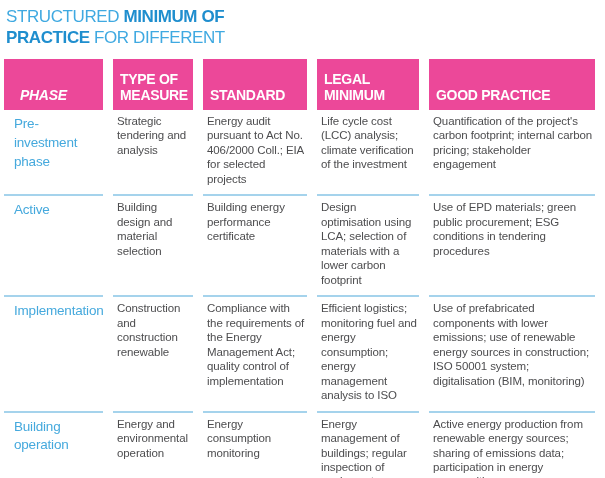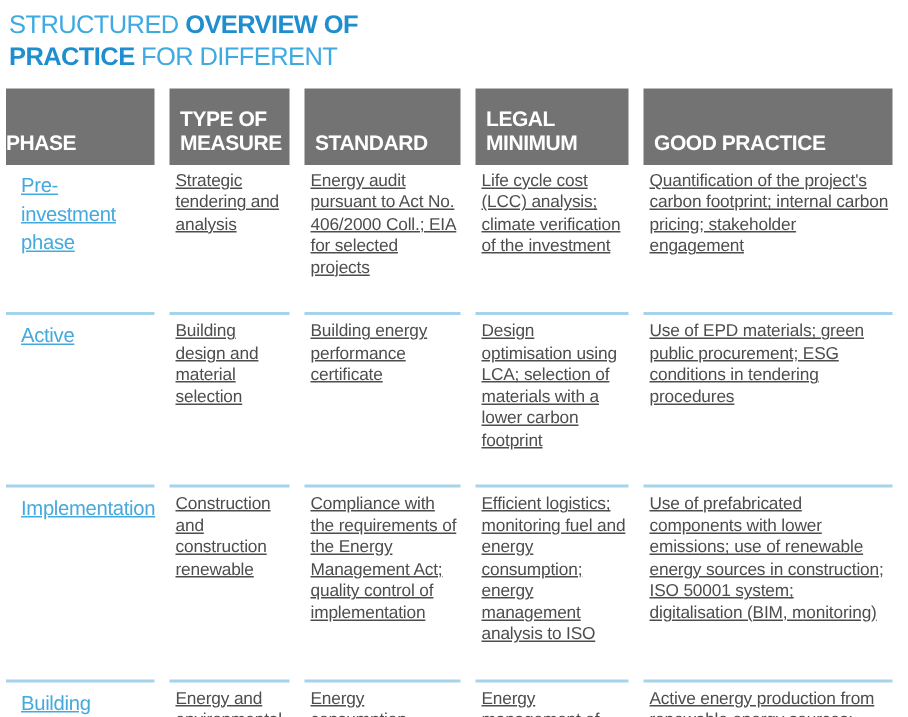--- a/index.html
+++ b/index.html
@@ -28,62 +28,61 @@
   
   .table {
     display: grid;
     grid-template-columns: 99px 80px 104px 102px 166px;
     column-gap: 10px;
     width: 589px;
   }
   .row-group { display: contents; }
 
   .hcell {
-    background: #737373;
+    background: #ec4899;
     color: #ffffff;
     font-weight: 700;
     font-size: 14px;
     letter-spacing: -0.3px;
     line-height: 1.15;
     height: 51px;
     display: flex;
     align-items: flex-end;
     padding: 0 2px 7px 7px;
   }
-  .hcell.c1 { padding-left: 0; }
+  .hcell.c1 { padding-left: 16px; font-style: italic; }
 
   .cell {
     border-bottom: 2px solid #a5d3ec;
-    padding: 4px 2px 22px 4px;
+    padding: 4px 2px 8px 4px;
     font-size: 11.5px;
     letter-spacing: -0.1px;
     line-height: 1.26;
     color: #4d4d4f;
-    text-decoration: underline;
   }
   .cell.p {
     color: #45a9dd;
     font-size: 13.5px;
     letter-spacing: -0.2px;
     line-height: 1.4;
     padding-left: 10px;
     padding-top: 5px;
   }
   .r1 > .cell { min-height: 57px; }
   .r2 > .cell { min-height: 58px; }
   .r3 > .cell { min-height: 74px; }
   .r4 > .cell { min-height: 72px; }
 </style>
 </head>
 <body>
 
 <div class="page">
 
   <div class="title">
-    <span class="t-line"><span>STRUCTURED </span><span class="t-bold">OVERVIEW OF</span><span></span></span>
+    <span class="t-line"><span>STRUCTURED </span><span class="t-bold">MINIMUM OF</span><span></span></span>
     <span class="t-line"><span></span><span class="t-bold">PRACTICE</span><span> FOR DIFFERENT</span></span>
   </div>
 
   <div class="table">
 
     <div class="hcell c1">PHASE</div>
     <div class="hcell">TYPE OF MEASURE</div>
     <div class="hcell">STANDARD</div>
     <div class="hcell">LEGAL MINIMUM</div>
     <div class="hcell">GOOD PRACTICE</div>

